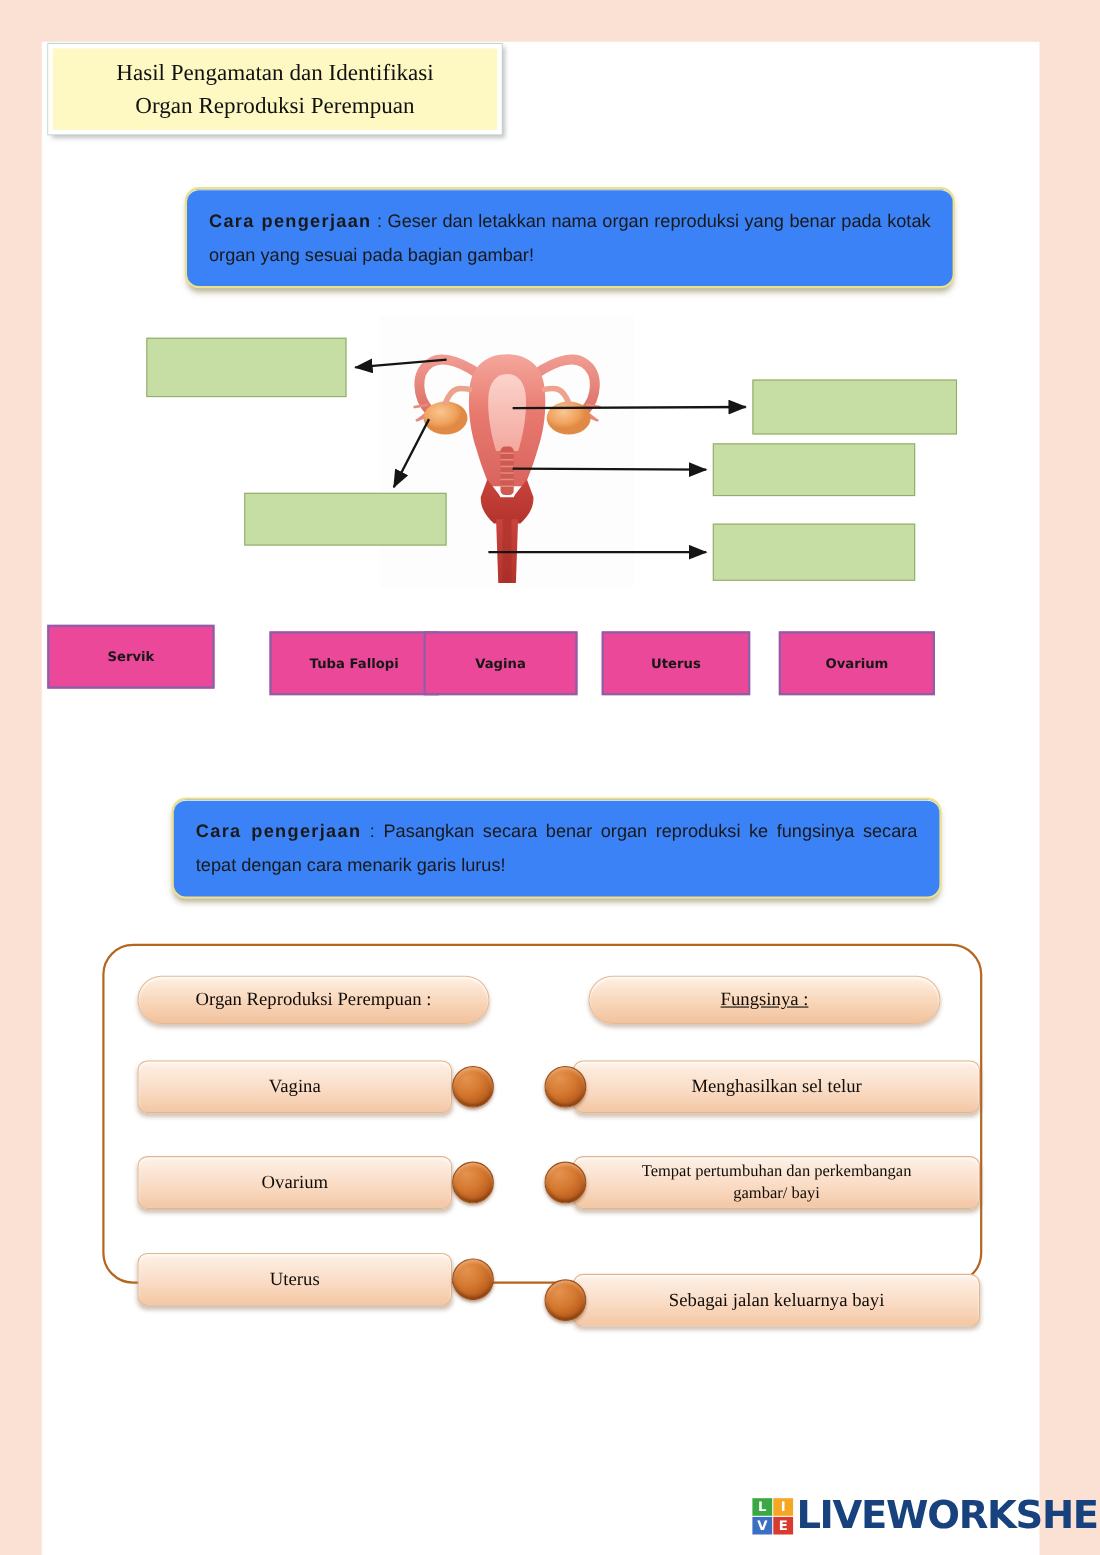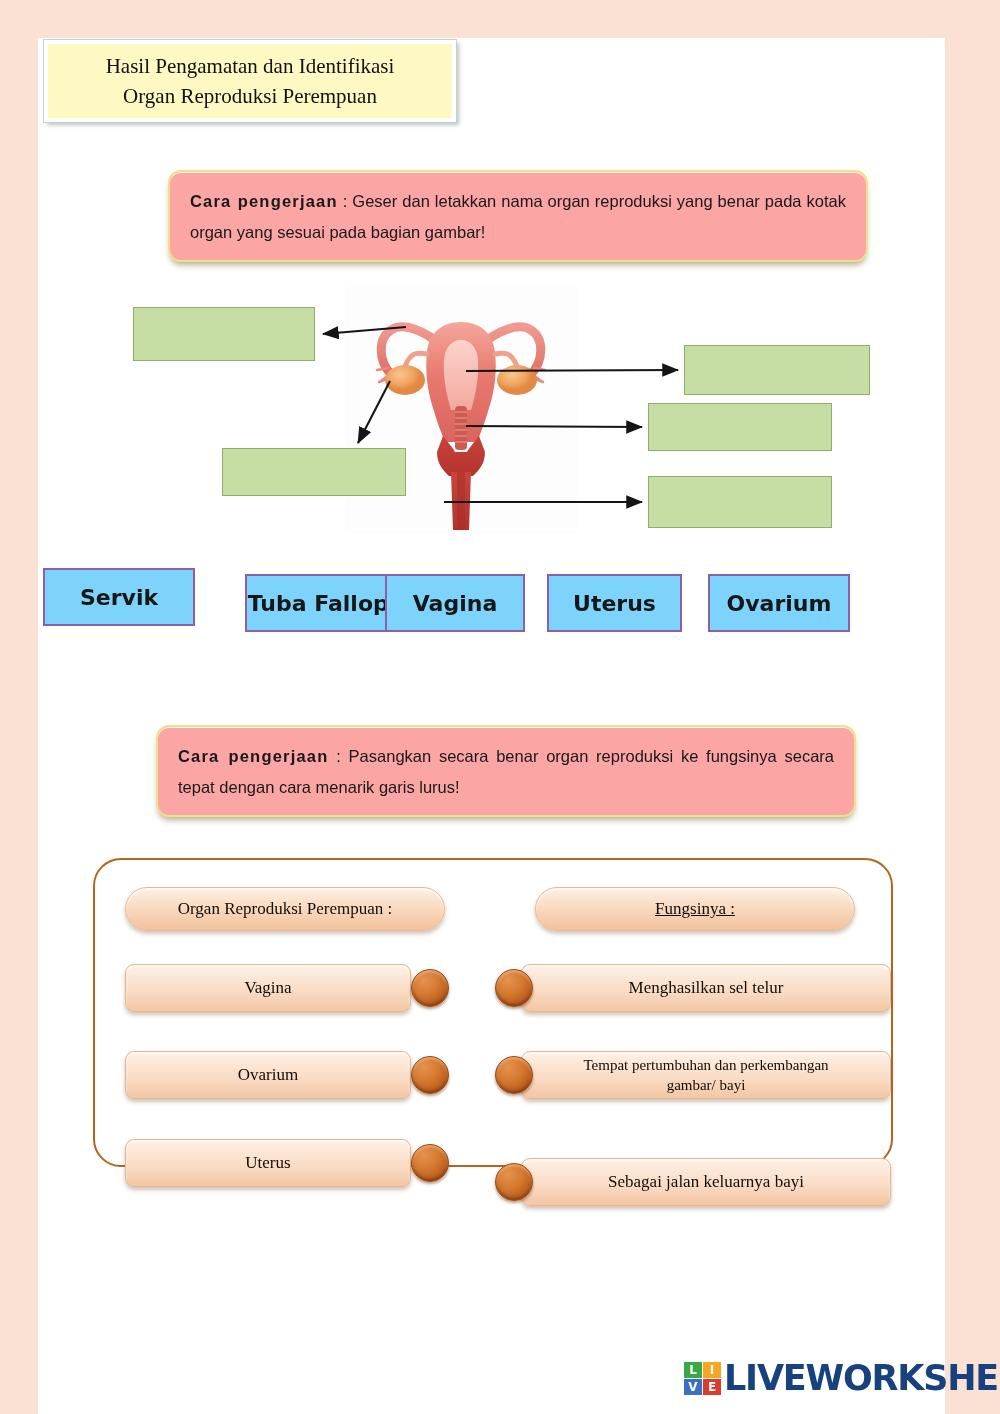--- a/index.html
+++ b/index.html
@@ -24,21 +24,21 @@
     box-sizing:border-box;
     display:flex;flex-direction:column;align-items:center;justify-content:center;
     font-family:"Liberation Serif", serif;
     color:#111;
   }
   .title-line{font-size:21px;line-height:30px;white-space:nowrap;}
 
   
   .instr{
     position:absolute;
-    background:#fca5a5;
+    background:#3b82f6;
     border:2px solid #efe08c;
     border-radius:13px;
     box-sizing:border-box;
     box-shadow:0 5px 6px -2px rgba(120,110,60,.55), inset 0 1px 0 #fffbe0;
     padding:14px 20px 12px 20px;
     color:#191919;
     font-size:16.5px;
     line-height:31px;
     text-align:justify;
   }
@@ -58,24 +58,24 @@
   #drop-4{left:184px;top:162px;width:184px;height:48px;}
   #drop-5{left:610px;top:190px;width:184px;height:52px;}
 
   .anatomy{position:absolute;left:307px;top:0px;width:232px;height:248px;}
   .arrow-layer{position:absolute;left:0;top:0;width:907px;height:262px;}
 
   
   .chips{position:absolute;left:0px;top:530px;width:907px;height:70px;}
   .chip{
     position:absolute;top:0;height:58px;
-    background:#7dd3fc;border:2px solid #8e5fa9;
+    background:#ec4899;border:2px solid #8e5fa9;
     box-sizing:border-box;
     display:flex;align-items:center;justify-content:center;
-    font-size:22px;font-weight:bold;color:#171717;
+    font-size:12px;font-weight:bold;color:#171717;
     font-family:"DejaVu Sans", sans-serif;
   }
   .chip.t2{top:6px;}
 
   
   .match-panel{
     position:absolute;left:55px;top:820px;width:800px;height:309px;
     border:2px solid #b5651d;border-radius:28px;box-sizing:border-box;
   }
   .pill{

